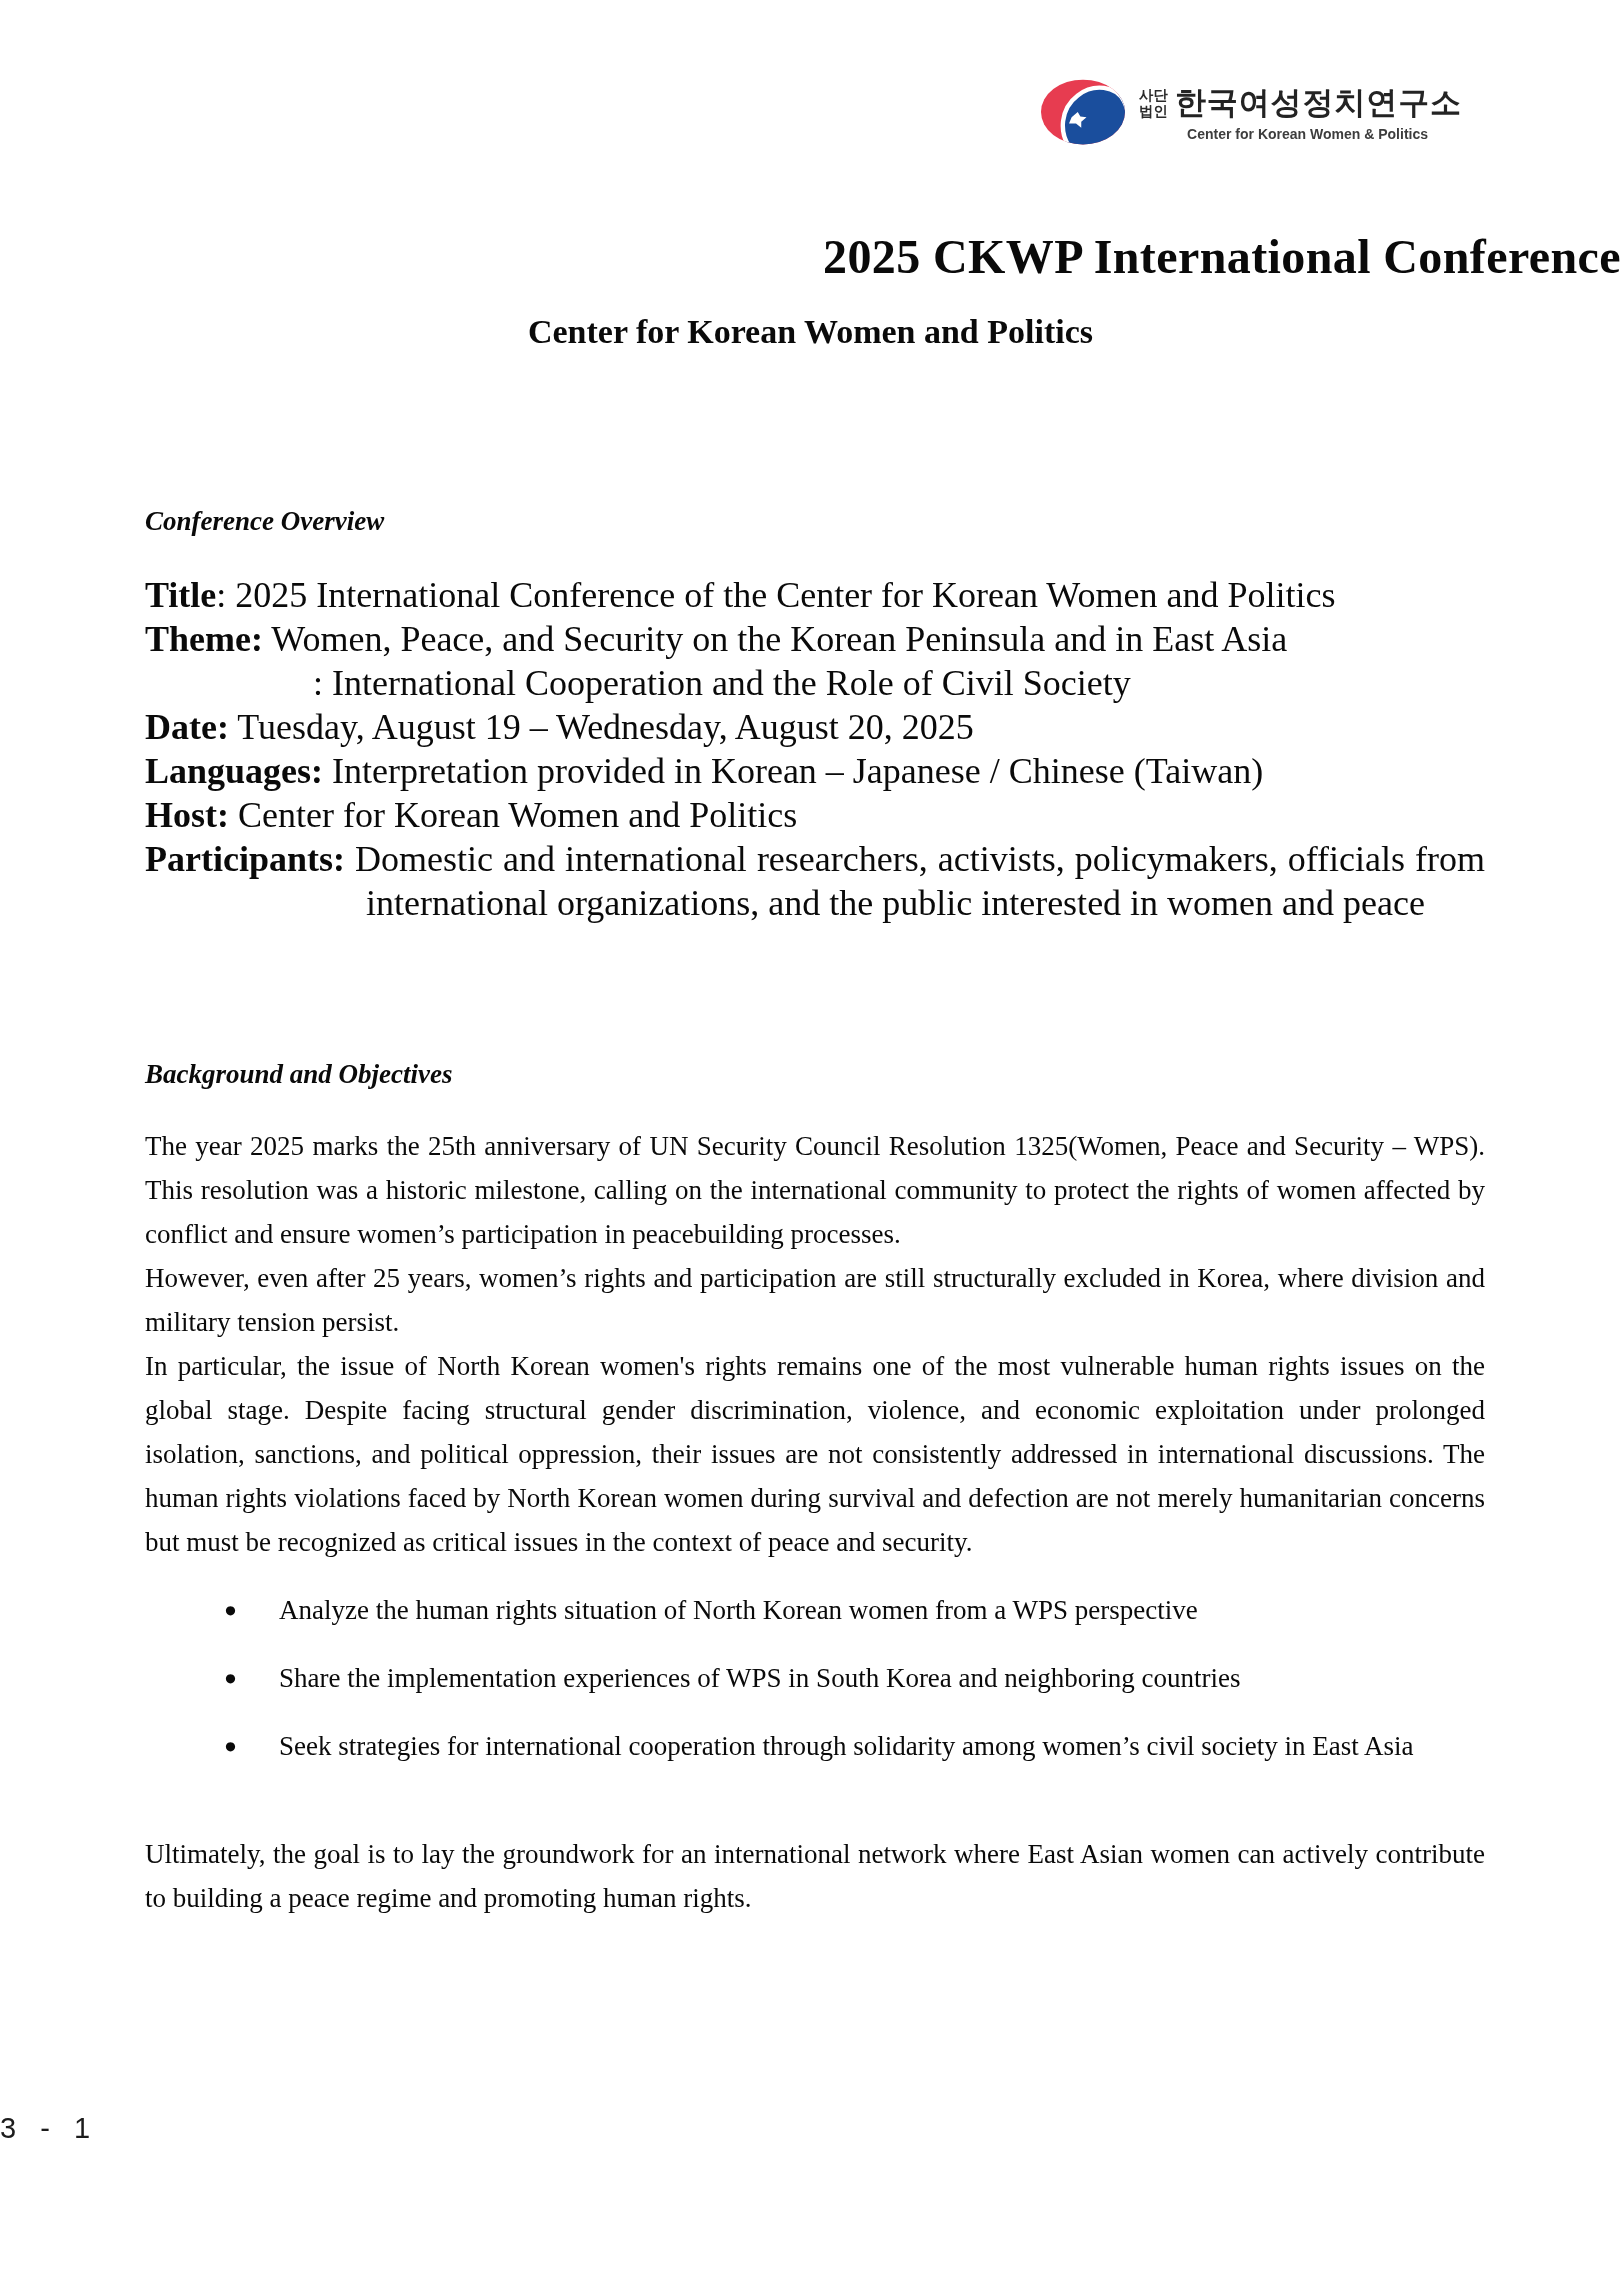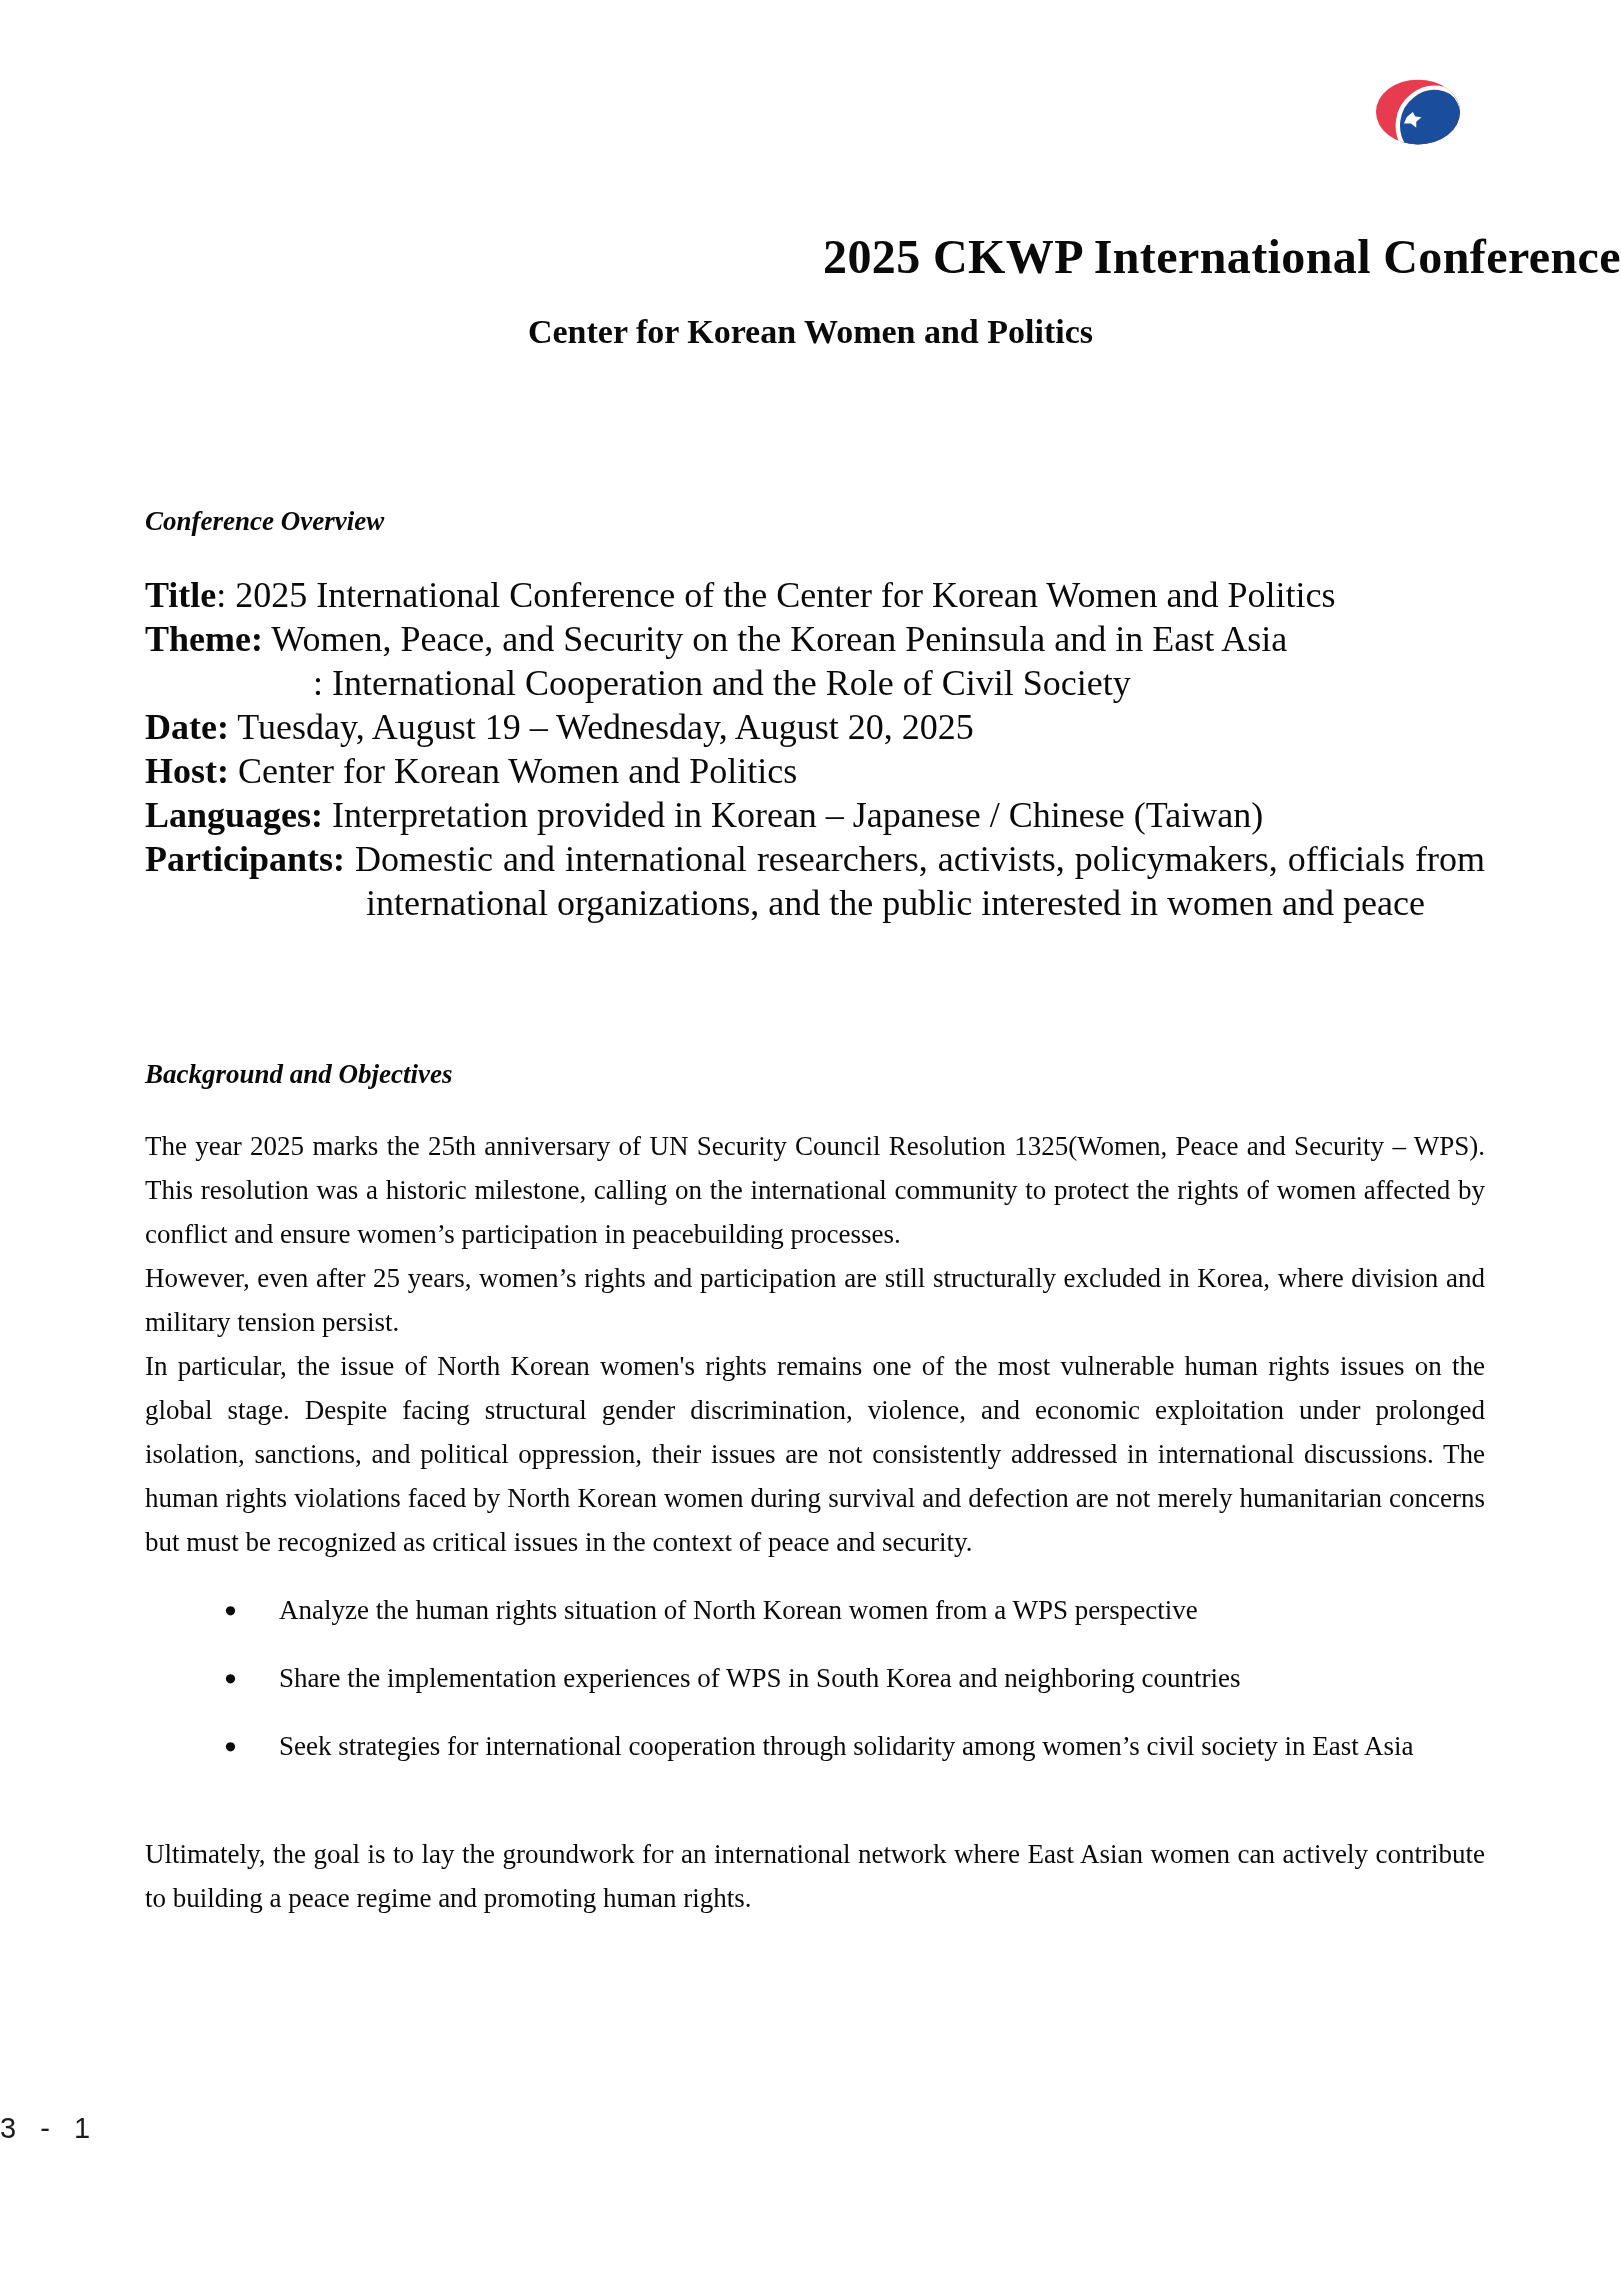--- a/index.html
+++ b/index.html
@@ -154,36 +154,46 @@
         <clipPath id="ellipseClip">
             <ellipse cx="50" cy="40" rx="48" ry="37"></ellipse>
           </clipPath>
       </defs>
       <g clip-path="url(#ellipseClip)">
         <rect x="0" y="0" width="100" height="80" fill="#e73c50"></rect>
         <path d="M36,82 C22,64 24,36 44,21 C62,7 88,10 97,28 C106,46 100,66 84,75 C68,84 48,86 36,82 Z" fill="#1a4e9d" stroke="#ffffff" stroke-width="5"></path>
         <path d="M37,46 l7,-6 3,5 7,1 -6,5 0,7 -6,-5 -8,0 z" fill="#ffffff"></path>
       </g>
     </svg>
+    <div class="logo-text">
+      <div class="logo-kr-row">
+        <div class="logo-kr-small">
+          <span>사단</span><br>
+          <span>법인</span>
+        </div>
+        <div class="logo-kr-big">한국여성정치연구소</div>
+      </div>
+      <div class="logo-en">Center for Korean Women &amp; Politics</div>
+    </div>
   </div>
 
   <div class="doc-title">2025 CKWP International Conference</div>
   <div class="doc-subtitle">Center for Korean Women and Politics</div>
 
   <div class="content">
 
     <div class="section-heading" id="heading-overview">Conference Overview</div>
 
     <div class="overview-rows">
       <div class="ov-row"><span class="ov-label">Title</span><span>: 2025 International Conference of the Center for Korean Women and Politics</span></div>
       <div class="ov-row"><span class="ov-label">Theme:</span><span> Women, Peace, and Security on the Korean Peninsula and in East Asia</span></div>
       <div class="ov-row indent-theme"><span>: International Cooperation and the Role of Civil Society</span></div>
       <div class="ov-row"><span class="ov-label">Date:</span><span> Tuesday, August 19 – Wednesday, August 20, 2025</span></div>
+      <div class="ov-row"><span class="ov-label">Languages:</span><span> Interpretation provided in Korean – Japanese / Chinese (Taiwan)</span></div>
       <div class="ov-row"><span class="ov-label">Host:</span><span> Center for Korean Women and Politics</span></div>
-      <div class="ov-row"><span class="ov-label">Languages:</span><span> Interpretation provided in Korean – Japanese / Chinese (Taiwan)</span></div>
       <div class="ov-row hang"><span class="ov-label">Participants:</span><span> Domestic and international researchers, activists, policymakers, officials from international organizations, and the public interested in women and peace</span></div>
     </div>
 
     <div class="section-heading" id="heading-background">Background and Objectives</div>
 
     <div class="background-body">
       <p class="para">The year 2025 marks the 25th anniversary of UN Security Council Resolution 1325(Women, Peace and Security – WPS). This resolution was a historic milestone, calling on the international community to protect the rights of women affected by conflict and ensure women’s participation in peacebuilding processes.</p>
       <p class="para">However, even after 25 years, women’s rights and participation are still structurally excluded in Korea, where division and military tension persist.</p>
       <p class="para">In particular, the issue of North Korean women's rights remains one of the most vulnerable human rights issues on the global stage. Despite facing structural gender discrimination, violence, and economic exploitation under prolonged isolation, sanctions, and political oppression, their issues are not consistently addressed in international discussions. The human rights violations faced by North Korean women during survival and defection are not merely humanitarian concerns but must be recognized as critical issues in the context of peace and security.</p>
 

